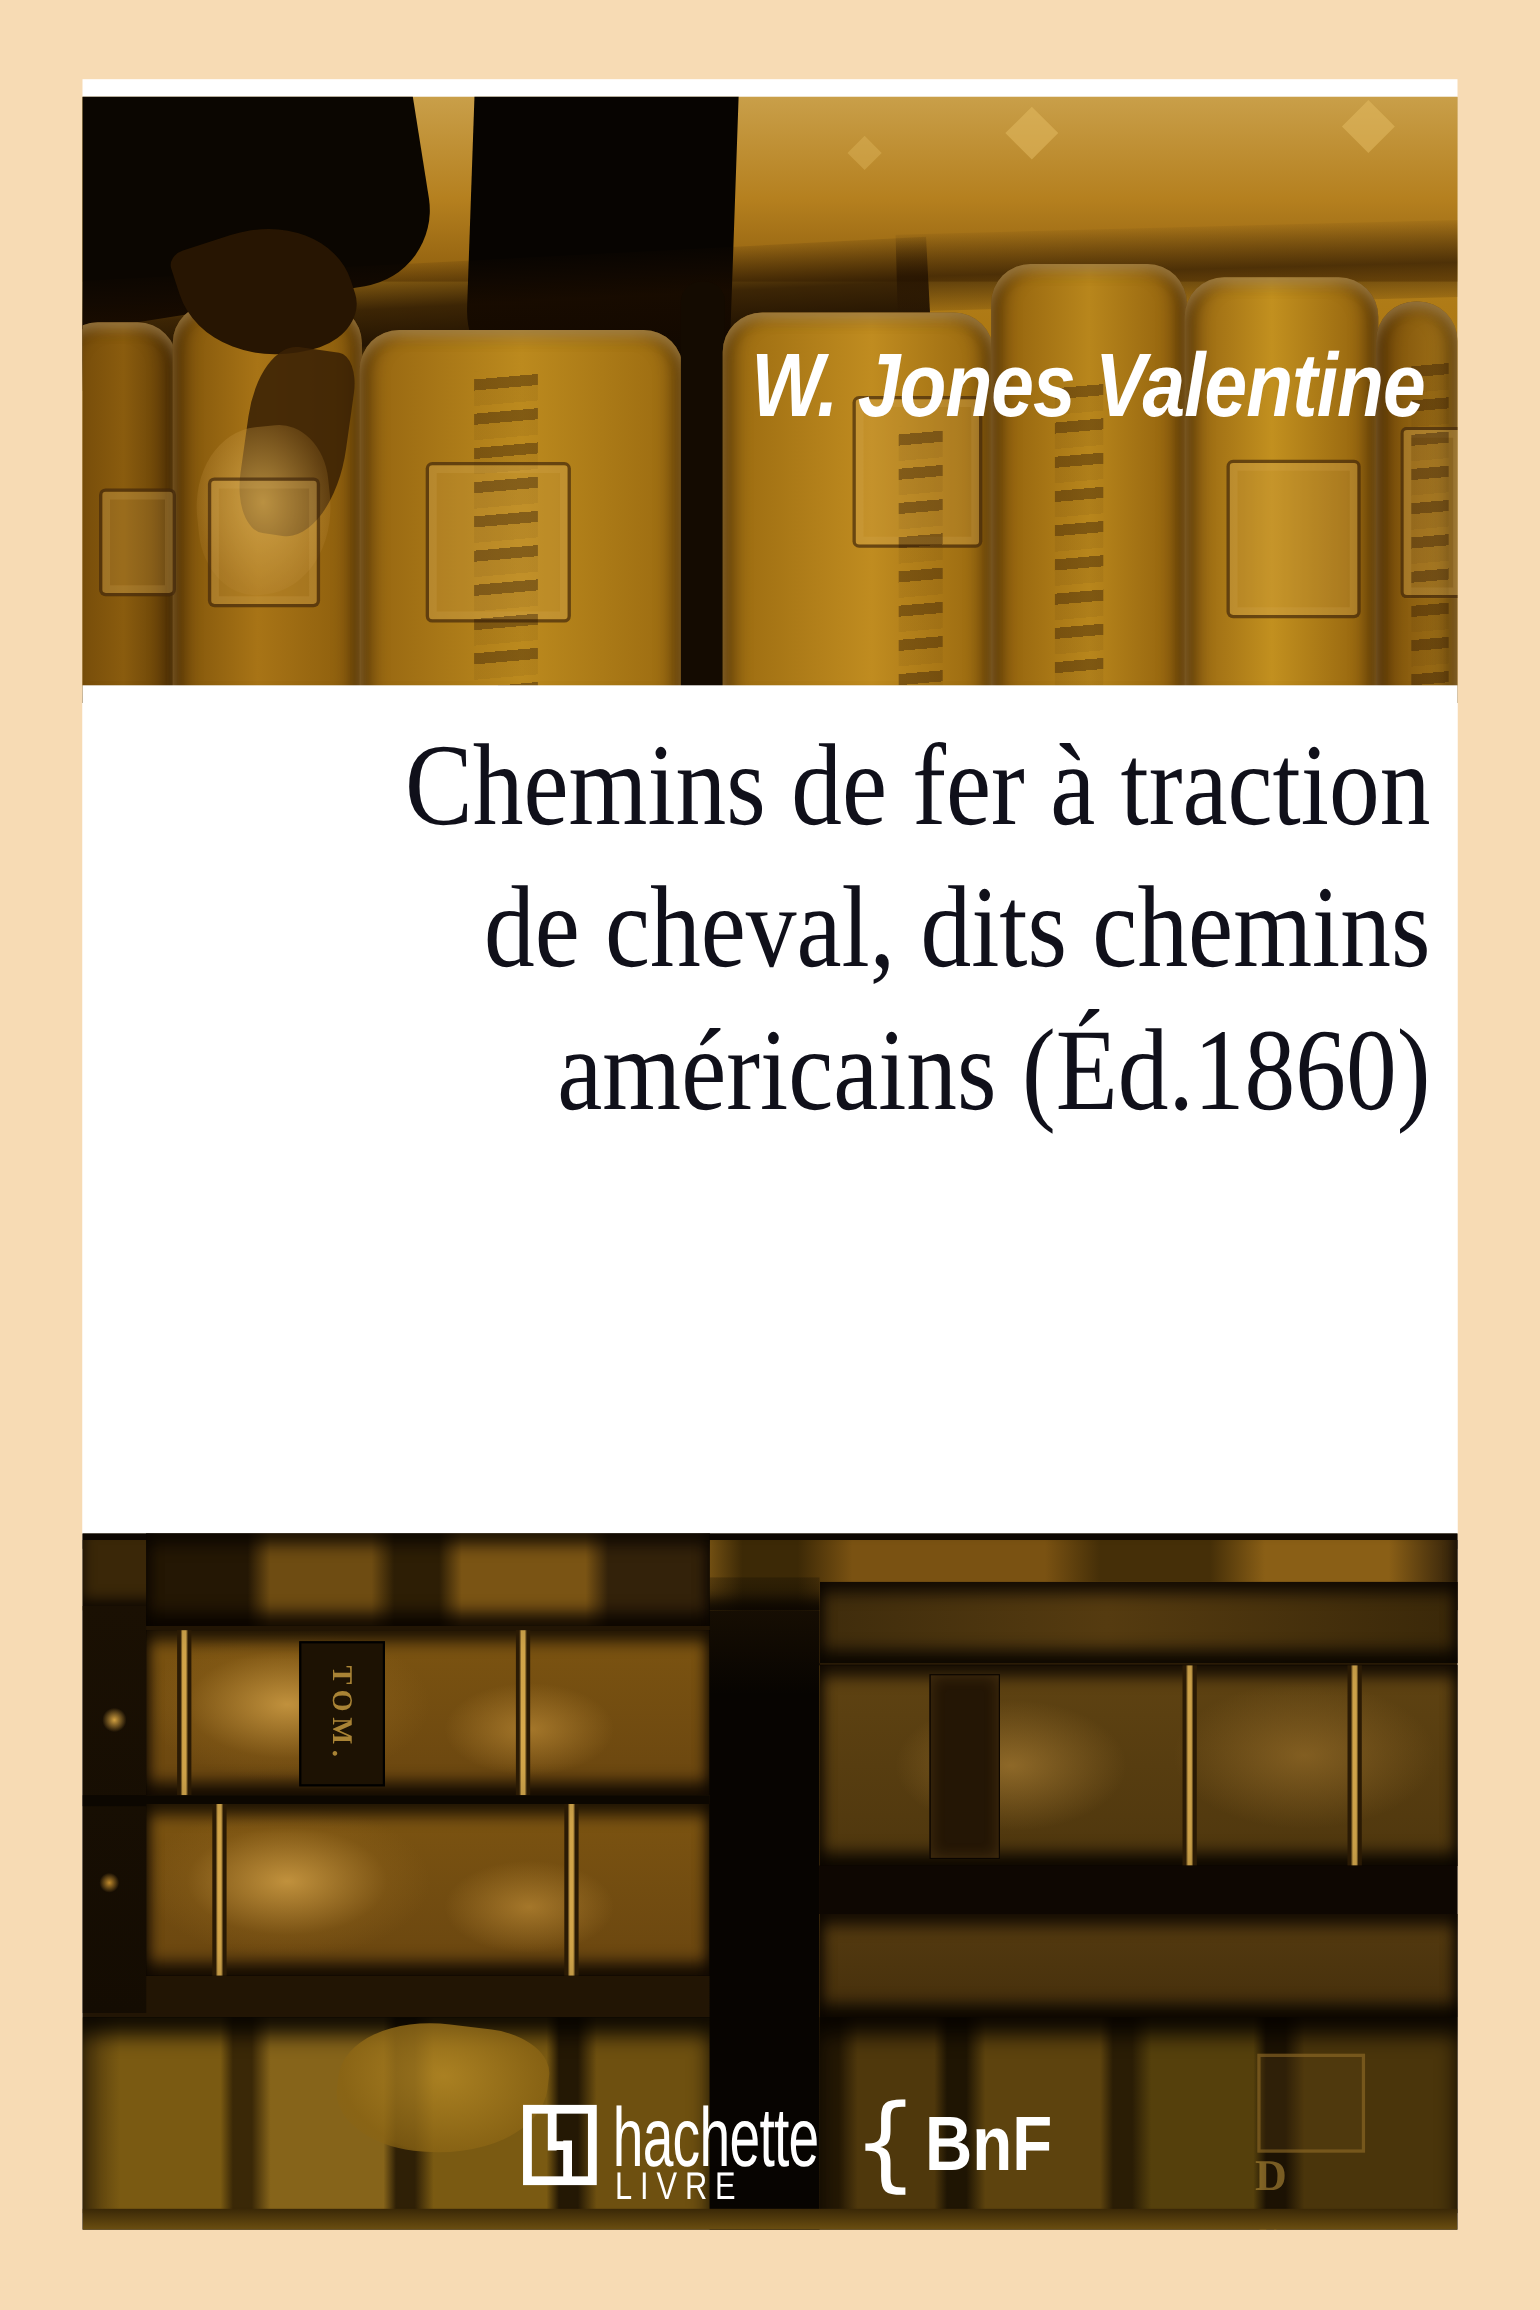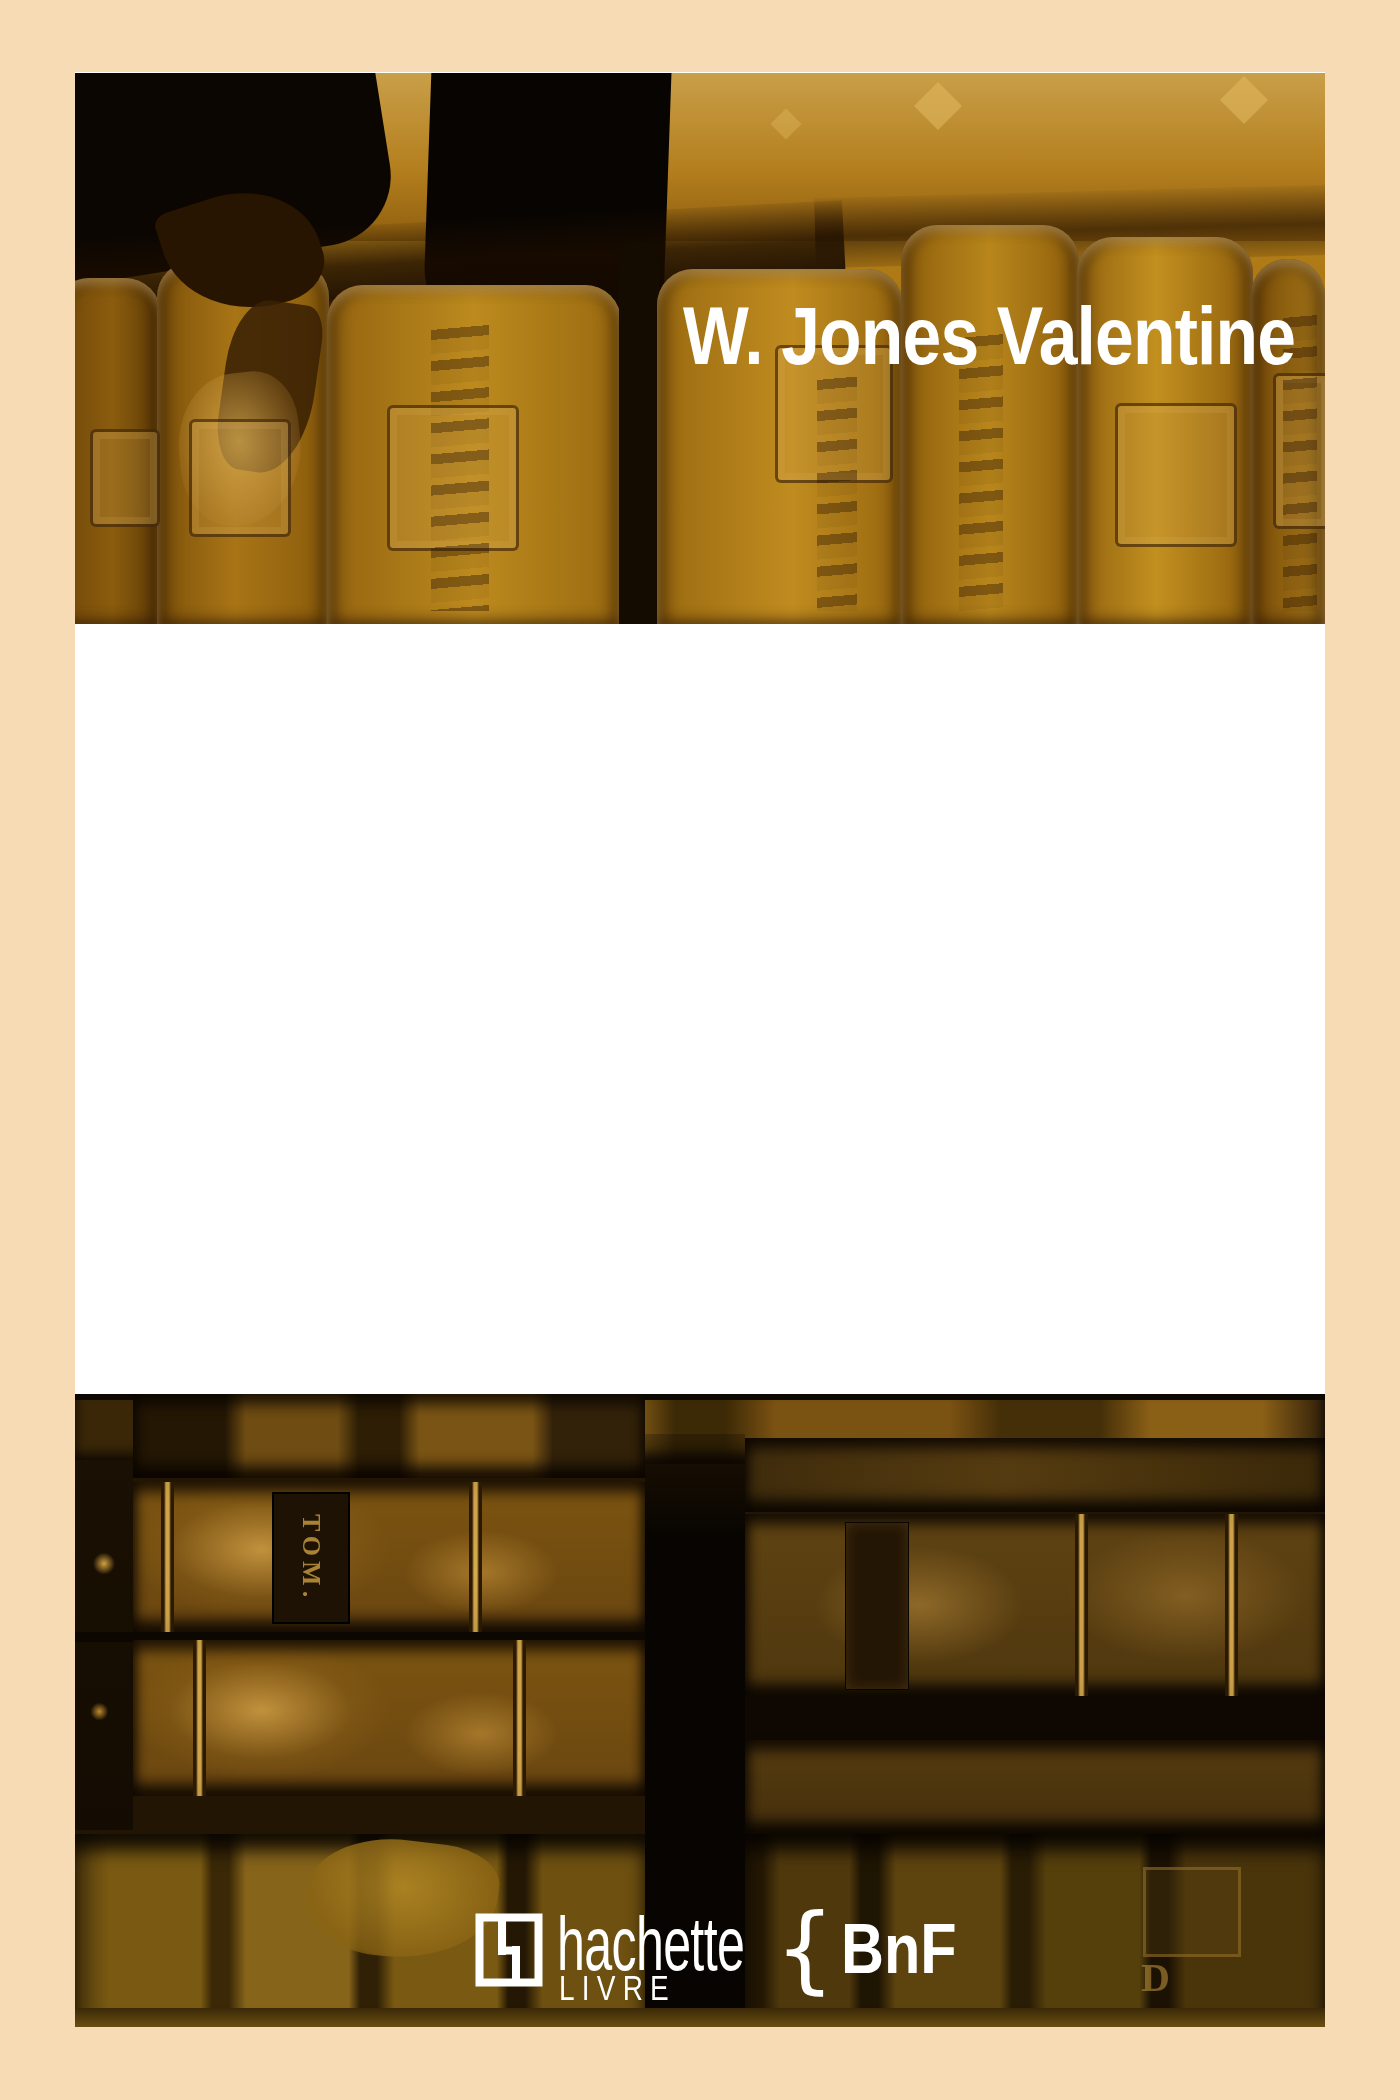--- a/index.html
+++ b/index.html
@@ -9,22 +9,23 @@
     position:relative;
     overflow:hidden;
     font-family:"Liberation Sans",sans-serif;
   }
   .cover{
     position:absolute;left:75px;top:72px;width:1250px;height:1955px;
     background:#fff;
   }
   
   .pt{
-    position:absolute;left:0;top:1px;width:1250px;height:551px;overflow:hidden;
+    position:absolute;left:0;top:16px;width:1250px;height:551px;overflow:hidden;
     background:linear-gradient(180deg,#bb8c2f 0%,#ad7812 40%,#a06d0e 100%);
+    font-style:italic;
   }
   .pt-shelf{
     position:absolute;left:0;top:0;width:100%;height:168px;
     background:linear-gradient(180deg,#c99f49 0%,#b5801f 55%,#8f5f0e 100%);
   }
   .pt-shadow{
     position:absolute;left:-30px;top:148px;width:800px;height:100px;
     background:linear-gradient(180deg,rgba(30,14,0,.1),rgba(28,13,0,.78) 40%,rgba(22,10,0,.9) 72%,rgba(45,22,2,.25));
     transform:rotate(-3deg);
   }
@@ -255,20 +256,27 @@
     <div class="lbl lb6"></div>
 
     <div class="scr scr1"></div>
     <div class="scr scr2"></div>
     <div class="scr scr3"></div>
     <div class="scr scr4"></div>
 
     <div class="author">W. Jones Valentine</div>
   </div>
 
+  <div class="band">
+    <div class="title">
+      <div>Chemins de fer à traction</div>
+      <div>de cheval, dits chemins</div>
+      <div>américains (Éd.1860)</div>
+    </div>
+  </div>
 
   <div class="pb">
     <div class="pb-topshadow"></div>
     <div class="pb-toprow"></div>
     <div class="pb-ldark"></div>
 
     <div class="pb-row pb-row-l0"></div>
     <div class="pb-row pb-row-l1">
       <div class="ridge" style="left:28px;"></div>
       <div class="ridge" style="left:336px;"></div>

